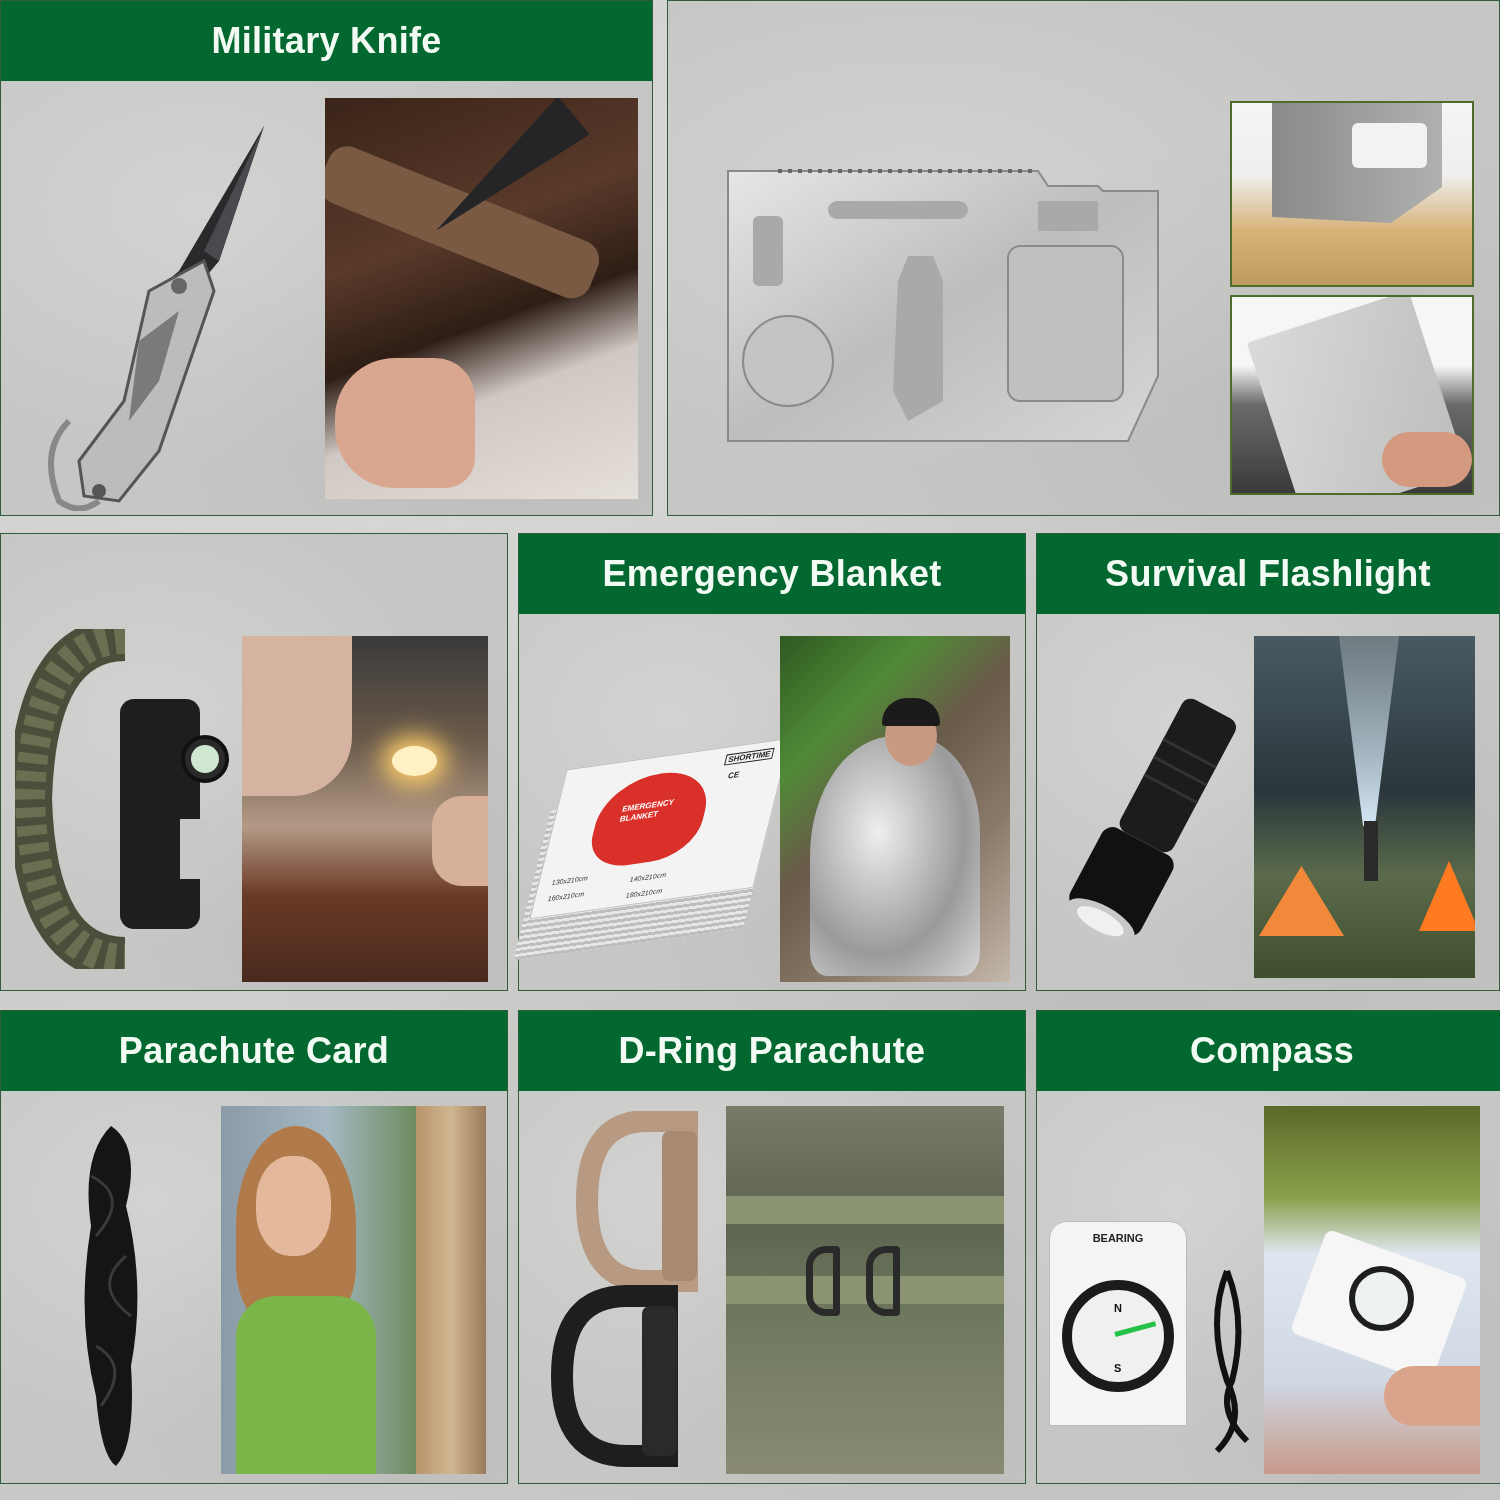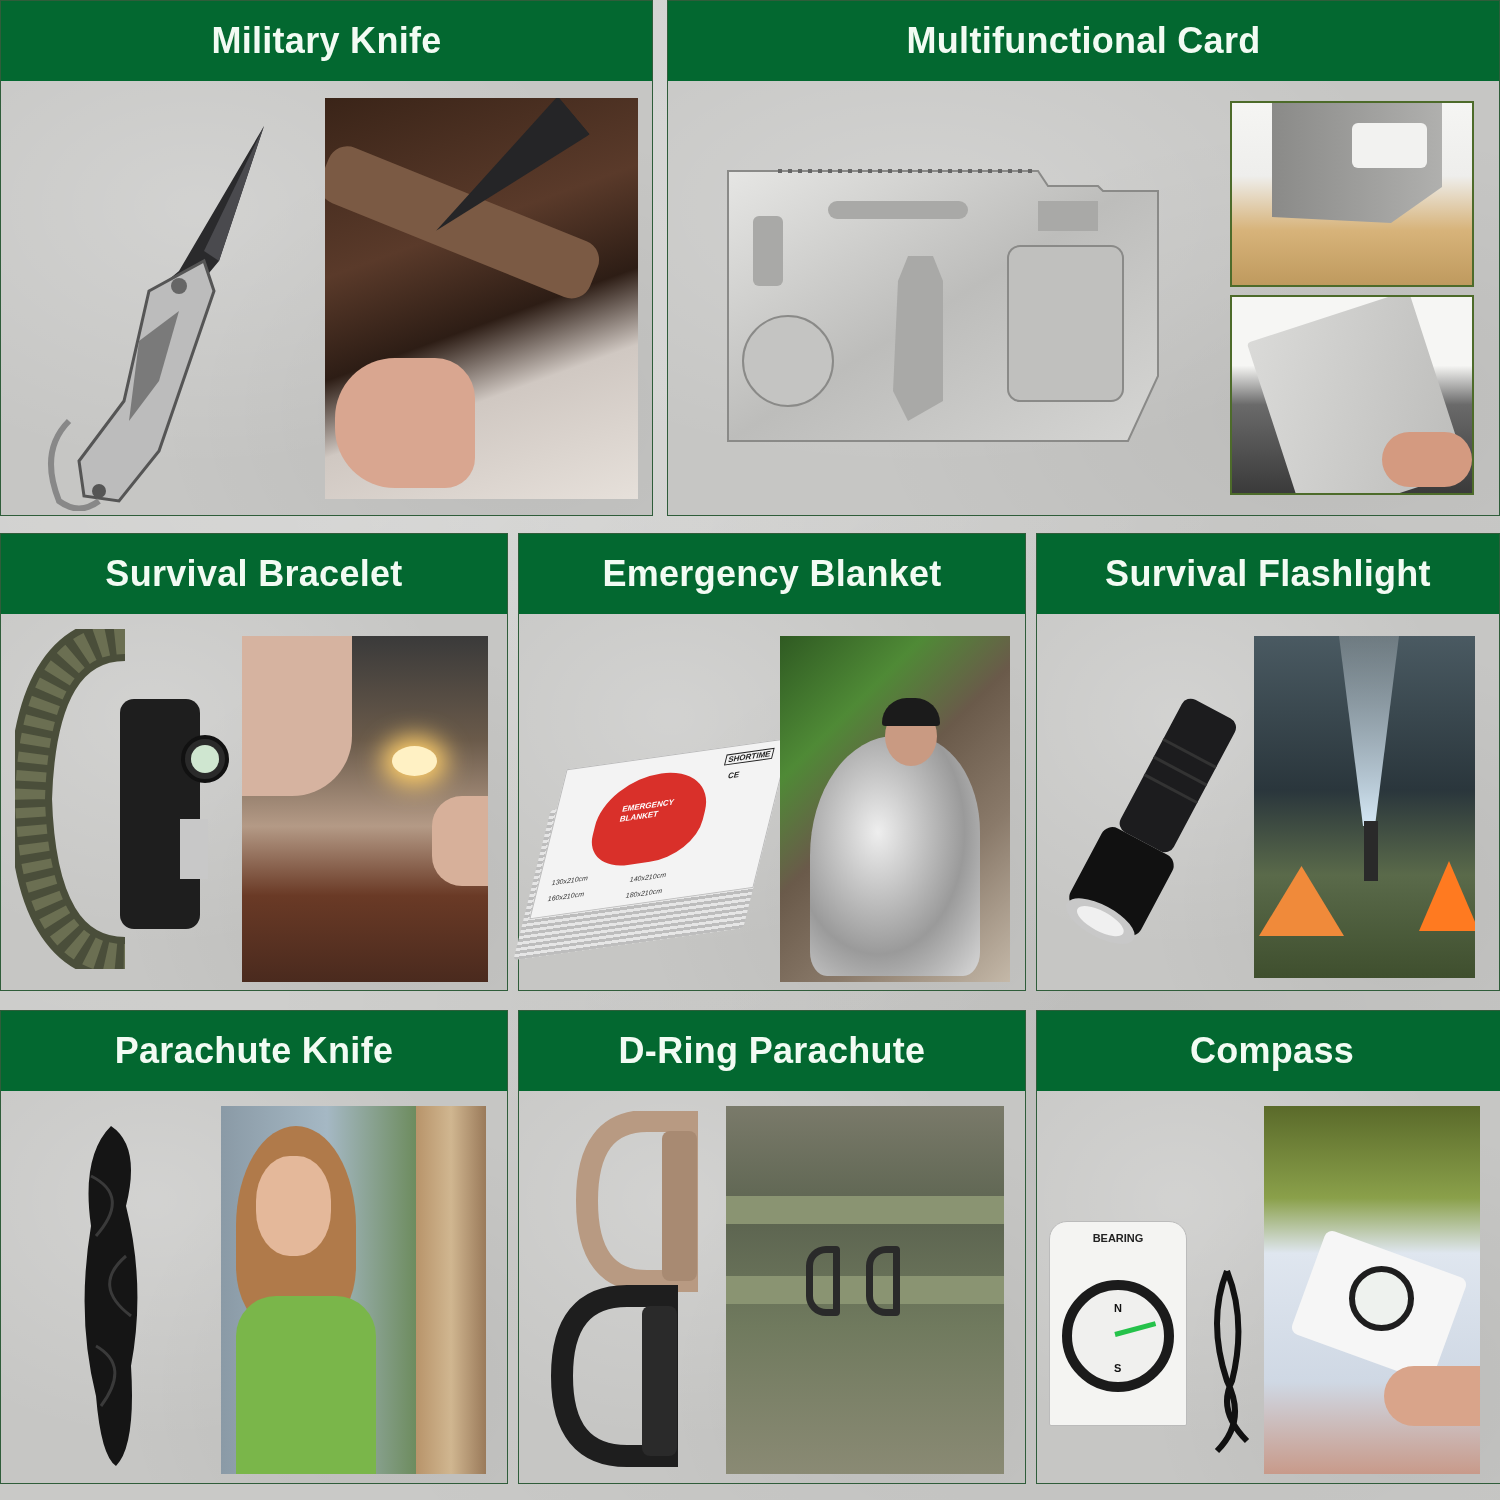--- a/index.html
+++ b/index.html
@@ -52,21 +52,20 @@
     <path d="M40 300 Q10 330 30 380 Q50 395 70 380" fill="none" stroke="#888" stroke-width="6"></path>
   </svg>
   <div class="photo" style="left:324px;top:97px;width:313px;height:401px;background:linear-gradient(160deg,#3a2418 0%,#5a3a2a 35%,#2d1d15 55%,#d0c8c2 70%,#e6e0da 100%);">
     <div style="position:absolute;left:0;top:40px;width:290px;height:60px;background:#7b5a44;transform:rotate(22deg);transform-origin:left;border-radius:20px;"></div>
     <div style="position:absolute;left:90px;top:50px;width:180px;height:50px;background:#252527;transform:rotate(-40deg);clip-path:polygon(0 50%,100% 0,100% 100%);"></div>
     <div style="position:absolute;left:10px;top:260px;width:140px;height:130px;background:#d9a690;border-radius:60px 40px 30px 60px;"></div>
   </div>
 </div>
 
 <div class="panel" style="left:667px;top:0;width:833px;height:516px;">
-  <div class="panel-header">Multifunctional Card</div>
   <svg class="product" style="left:50px;top:160px;" width="450" height="300" viewBox="0 0 450 300">
     <defs>
       <linearGradient id="steel" x1="0" y1="0" x2="1" y2="1">
         <stop offset="0" stop-color="#e6e6e4"></stop>
           <stop offset="0.5" stop-color="#bdbdbb"></stop>
           <stop offset="1" stop-color="#d6d6d4"></stop>
       </linearGradient>
     </defs>
     <path d="M10 10 L320 10 L330 25 L380 25 L385 30 L440 30 L440 215 L410 280 L10 280 Z" fill="url(#steel)" stroke="#8a8a88" stroke-width="2"></path>
     <path d="M60 10 L320 10" stroke="#666" stroke-width="4" stroke-dasharray="4 6"></path>
@@ -81,21 +80,20 @@
     <div style="position:absolute;left:40px;top:0;width:170px;height:120px;background:linear-gradient(90deg,#8a8a88,#b0b0ae);clip-path:polygon(0 0,100% 0,100% 70%,70% 100%,0 95%);"></div>
     <div style="position:absolute;left:120px;top:20px;width:75px;height:45px;background:#f2f2f0;border-radius:6px;"></div>
   </div>
   <div class="photo framed" style="left:562px;top:294px;width:244px;height:200px;background:linear-gradient(180deg,#f6f6f4 0%,#f6f6f4 35%,#6a6a6a 55%,#3a3a3a 100%);">
     <div style="position:absolute;left:40px;top:15px;width:170px;height:190px;background:linear-gradient(120deg,#dadad8,#bcbcba);transform:rotate(-18deg);border-radius:4px;"></div>
     <div style="position:absolute;left:150px;top:135px;width:90px;height:55px;background:#d49a80;border-radius:30px;"></div>
   </div>
 </div>
 
 <div class="panel" style="left:0;top:533px;width:508px;height:458px;">
-  <div class="panel-header">Survival Bracelet</div>
   <svg class="product" style="left:14px;top:95px;" width="220" height="340" viewBox="0 0 220 340">
     <path d="M110 10 Q20 10 15 170 Q20 330 110 330" fill="none" stroke="#4a4e3a" stroke-width="44"></path>
     <path d="M110 10 Q20 10 15 170 Q20 330 110 330" fill="none" stroke="#6b6f52" stroke-width="30" stroke-dasharray="10 8"></path>
     <rect x="105" y="70" width="80" height="230" rx="14" fill="#1e1e1e"></rect>
     <circle cx="190" cy="130" r="22" fill="#2a2a2a" stroke="#111" stroke-width="4"></circle>
     <circle cx="190" cy="130" r="14" fill="#cfe6d0"></circle>
     <rect x="165" y="190" width="28" height="60" fill="#c8c8c8"></rect>
   </svg>
   <div class="photo" style="left:241px;top:102px;width:246px;height:346px;background:linear-gradient(180deg,#3a3a3a 0%,#6a5a4a 30%,#b49a86 55%,#6a3a26 75%,#4a2a1e 100%);">
     <div style="position:absolute;left:0;top:0;width:110px;height:160px;background:#d6b3a0;border-radius:0 0 60px 0;"></div>
@@ -142,21 +140,21 @@
   </svg>
   <div class="photo" style="left:217px;top:102px;width:221px;height:342px;background:linear-gradient(180deg,#4a5a62 0%,#2a363c 45%,#5a6a4a 70%,#3f4f2e 100%);">
     <div style="position:absolute;left:85px;top:0;width:60px;height:190px;background:linear-gradient(180deg,rgba(255,255,255,0.2),rgba(220,240,255,0.95));clip-path:polygon(0 0,100% 0,60% 100%,40% 100%);"></div>
     <div style="position:absolute;left:110px;top:185px;width:14px;height:60px;background:#2a2a2a;"></div>
     <div style="position:absolute;left:5px;top:230px;width:85px;height:70px;background:#f08a3a;clip-path:polygon(50% 0,100% 100%,0 100%);"></div>
     <div style="position:absolute;left:165px;top:225px;width:60px;height:70px;background:#ff7a20;clip-path:polygon(50% 0,100% 100%,0 100%);"></div>
   </div>
 </div>
 
 <div class="panel" style="left:0;top:1010px;width:508px;height:474px;">
-  <div class="panel-header">Parachute Knife</div>
+  <div class="panel-header">Parachute Card</div>
   <svg class="product" style="left:70px;top:105px;" width="80" height="360" viewBox="0 0 80 360">
     <path d="M40 10 Q10 40 20 110 Q5 200 25 280 Q30 340 45 350 Q65 330 60 250 Q75 170 55 90 Q70 30 40 10 Z" fill="#151515"></path>
     <path d="M20 60 Q60 80 25 120 M55 140 Q20 170 60 200 M25 230 Q60 250 30 290" stroke="#3a3a3a" stroke-width="3" fill="none"></path>
   </svg>
   <div class="photo" style="left:220px;top:95px;width:265px;height:368px;background:linear-gradient(90deg,#8a9aa6 0%,#a5b8c4 40%,#6b8a5a 75%,#8a6a4a 85%,#a07a5a 100%);">
     <div style="position:absolute;left:195px;top:0;width:70px;height:368px;background:linear-gradient(90deg,#b8946a,#d0b690,#9a7a5a);"></div>
     <div style="position:absolute;left:15px;top:20px;width:120px;height:200px;background:#b07a4a;border-radius:50% 50% 30% 30%;"></div>
     <div style="position:absolute;left:35px;top:50px;width:75px;height:100px;background:#e4b89a;border-radius:45%;"></div>
     <div style="position:absolute;left:15px;top:190px;width:140px;height:178px;background:#7ab64a;border-radius:40px 40px 0 0;"></div>
   </div>

